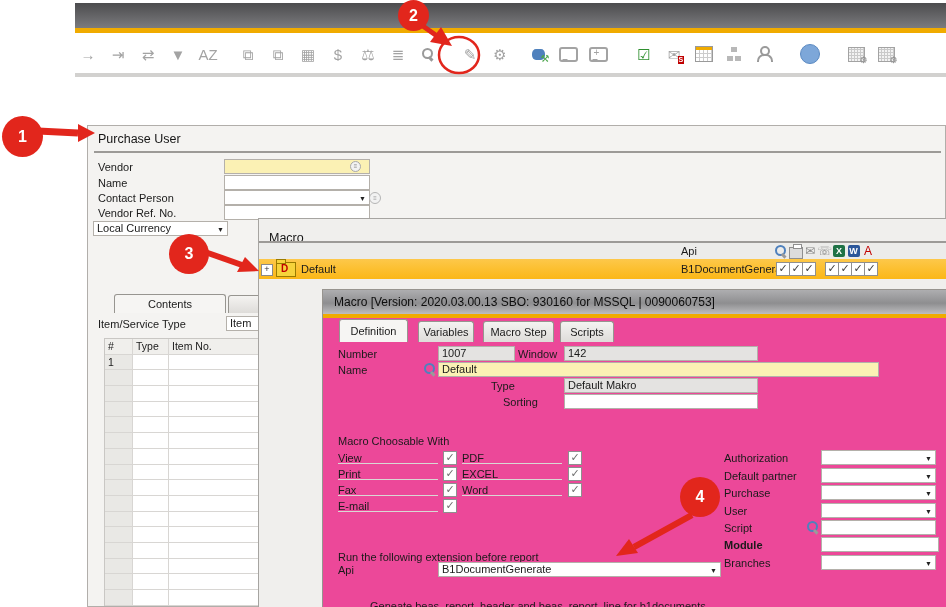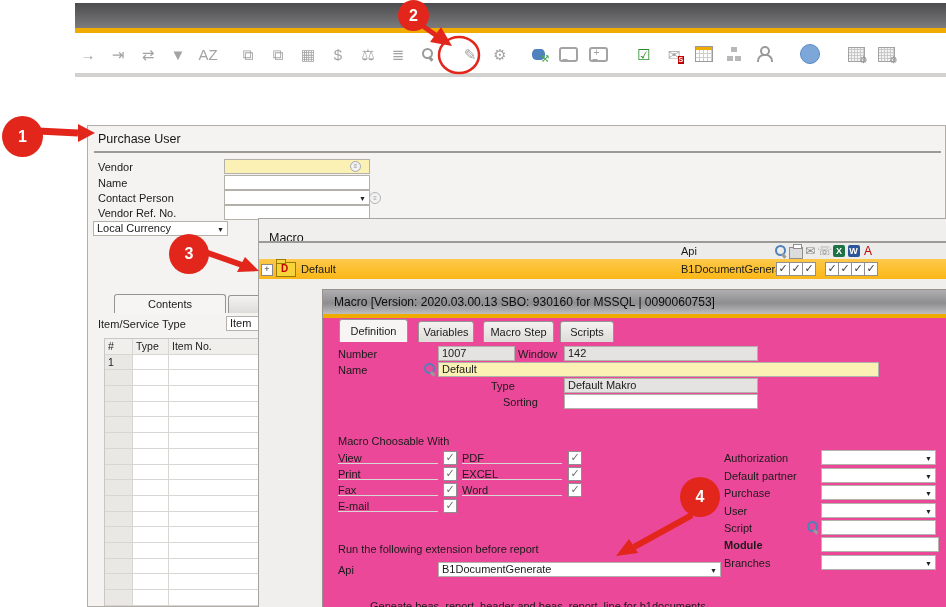--- a/index.html
+++ b/index.html
@@ -395,21 +395,21 @@
     <div class="lbl" style="left:401px;top:215px;">User</div>
     <div class="fld dd" style="left:498px;top:213px;width:107px;"></div>
     <div class="lbl" style="left:401px;top:232px;">Script</div>
     <i class="sp-mag blue" style="position:absolute;left:483px;top:230px;"></i>
     <div class="fld" style="left:498px;top:230px;width:107px;"></div>
     <div class="lbl" style="left:401px;top:249px;font-weight:bold;">Module</div>
     <div class="fld" style="left:498px;top:247px;width:110px;"></div>
     <div class="lbl" style="left:401px;top:267px;">Branches</div>
     <div class="fld dd" style="left:498px;top:265px;width:107px;"></div>
 
-    <div class="lbl" style="left:15px;top:253px;text-align:right;">Run the following extension before report</div>
+    <div class="lbl" style="left:15px;top:261px;text-align:right;">Run the following extension before report</div>
     <div class="lbl" style="left:15px;top:274px;">Api</div>
     <div class="fld dd" style="left:115px;top:272px;width:275px;">B1DocumentGenerate</div>
     <div class="lbl" style="left:15px;top:310px;margin-left:32px;">Geneate beas_report_header and beas_report_line for b1documents</div>
   </div>
 
   <div class="callout" style="left:2px;top:116px;width:41px;height:41px;">1</div>
   <div class="callout" style="left:398px;top:0px;width:31px;height:31px;">2</div>
   <div class="callout" style="left:169px;top:234px;width:40px;height:40px;">3</div>
   <div class="callout" style="left:680px;top:477px;width:40px;height:40px;">4</div>
 

